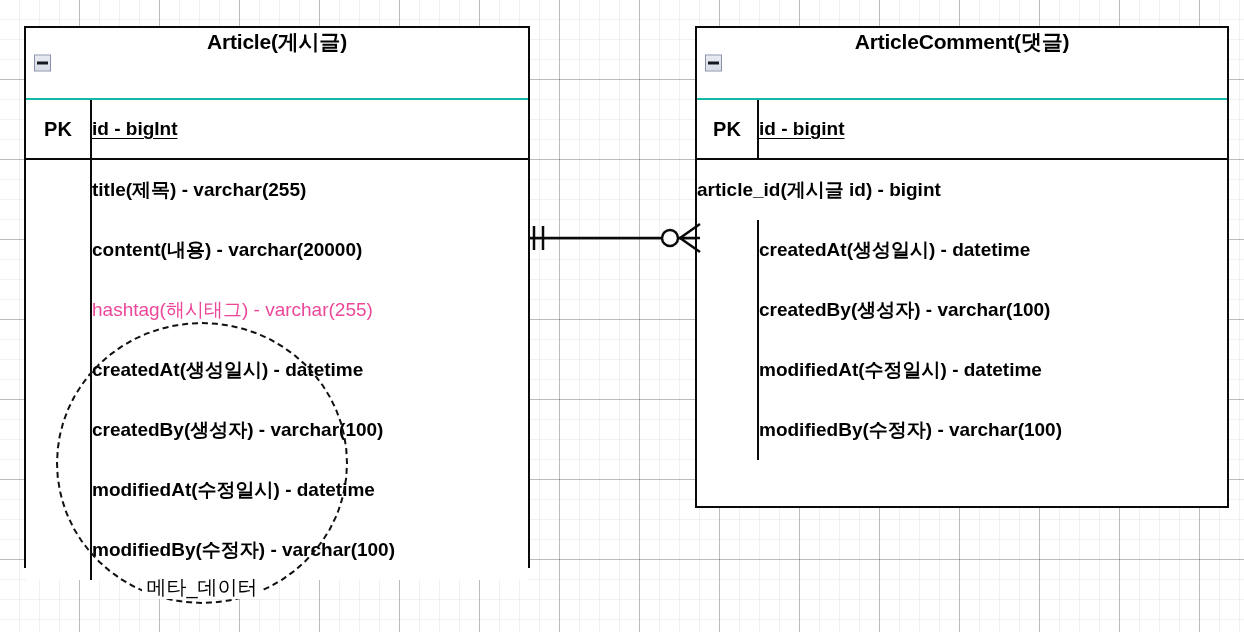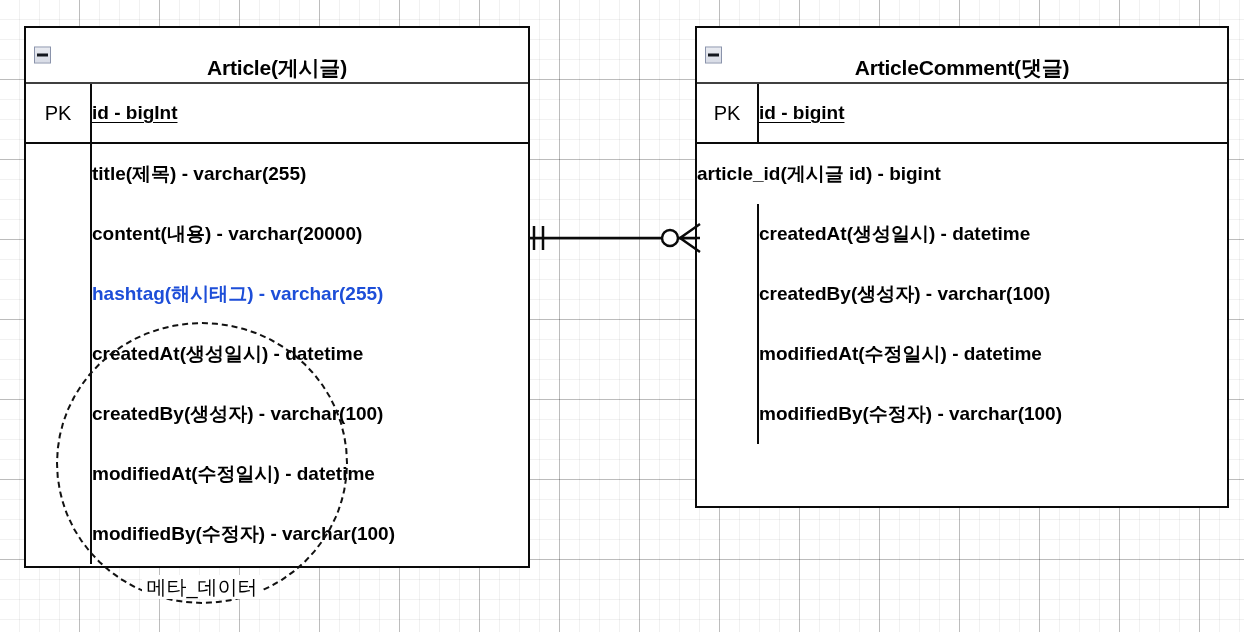--- a/index.html
+++ b/index.html
@@ -31,24 +31,24 @@
 
   
   .entity {
     position: absolute;
     background: #ffffff;
     border: 2px solid #0a0a0a;
   }
 
   .entity-header {
     position: relative;
-    height: 56px;
-    border-bottom: 2px solid #404040;
-    display: flex;
-    align-items: flex-end;
+    height: 72px;
+    border-bottom: 2px solid #14b8a6;
+    display: flex;
+    align-items: flex-start;
     justify-content: center;
     background: #ffffff;
   }
   .entity-title {
     font-size: 21px;
     font-weight: bold;
     color: #000000;
     letter-spacing: -0.2px;
   }
 
@@ -84,35 +84,35 @@
     width: 66px;
     flex: 0 0 66px;
     height: 100%;
     display: flex;
     align-items: center;
     justify-content: center;
     border-right: 2px solid #0a0a0a;
     font-size: 20px;
     color: #000;
   }
-  .key-cell.pk { font-weight: normal; }
+  .key-cell.pk { font-weight: bold; }
   .key-cell.fk { font-weight: normal; }
 
   .field-cell {
     flex: 1 1 auto;
     height: 100%;
     display: flex;
     align-items: center;
     font-size: 19px;
     font-weight: bold;
     color: #000000;
     white-space: nowrap;
   }
   .field-cell.underline { text-decoration: underline; text-underline-offset: 3px; }
-  .field-cell.plain { font-weight: bold; color: #1d4ed8; }
+  .field-cell.plain { font-weight: normal; color: #ec4899; }
 
   
   #entity-article {
     left: 24px;
     top: 26px;
     width: 506px;
     height: 542px;
   }
   #entity-article-comment {
     left: 695px;

